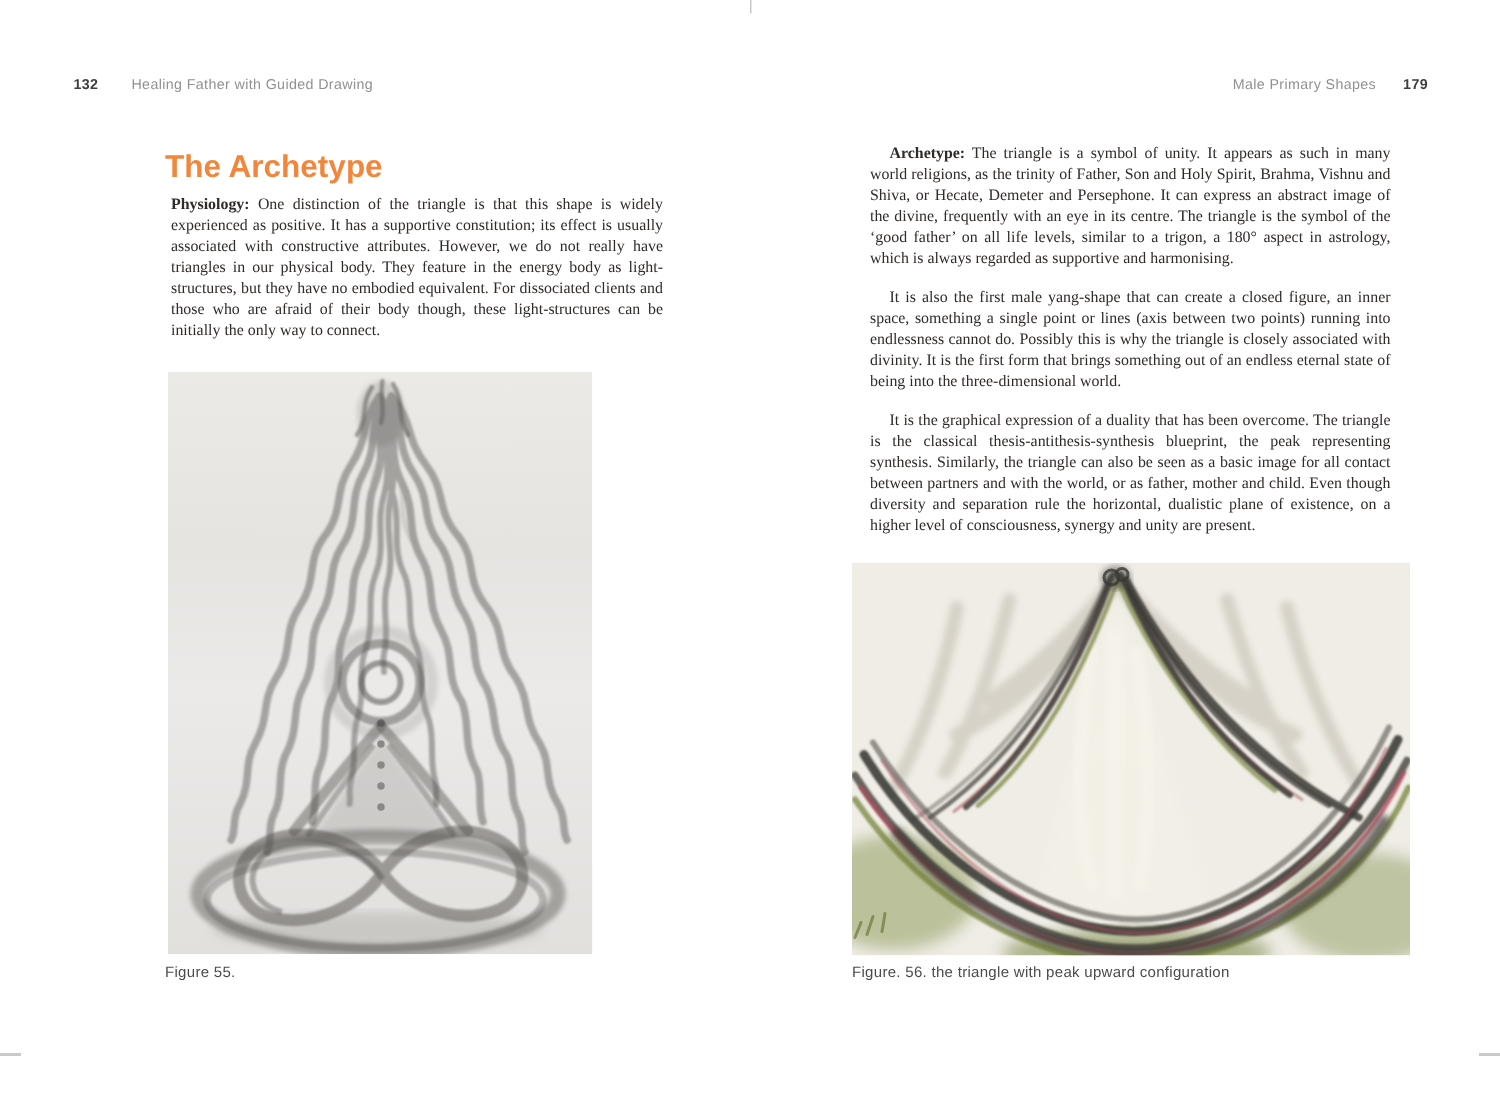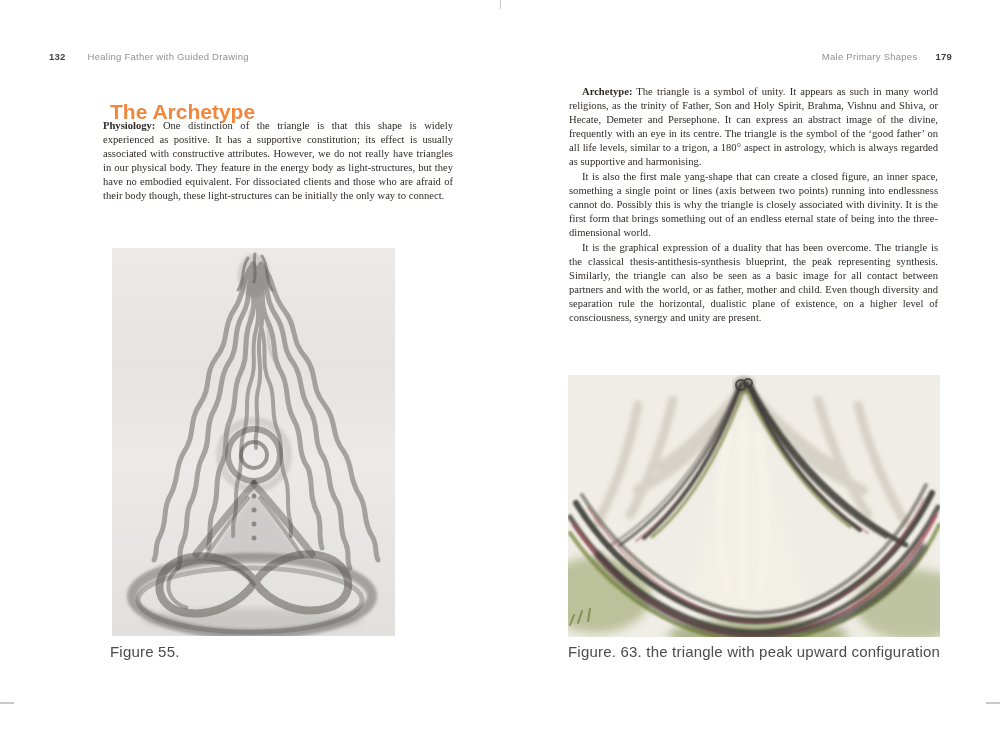--- a/index.html
+++ b/index.html
@@ -10,30 +10,30 @@
                 font-size:9.5px;letter-spacing:.25px;color:#919191;display:flex;align-items:baseline;}
   .running-head .pagenum{color:#3e3e3e;font-weight:bold;}
   #head-left{left:49px;gap:22px;}
   #head-right{right:48px;gap:18px;}
   
   #section-title{position:absolute;left:110px;top:86px;font-family:"Liberation Sans","DejaVu Sans",sans-serif;
                  font-size:21px;color:#f0873c;}
   .bodycol{position:absolute;font-size:10.6px;line-height:14px;text-align:justify;}
   #left-col{left:102px;top:118px;width:352px;}
   #right-col{left:568px;top:84px;width:371px;}
-  .bodycol p{margin:1px;}
+  .bodycol p{margin:12px;}
   .bodycol p.indent{text-indent:13px;}
   .lead{font-weight:bold;}
   
   .figure{position:absolute;overflow:hidden;}
   #figure-55{left:112px;top:248px;width:283px;height:388px;}
   #figure-56{left:568px;top:375px;width:372px;height:262px;}
   .figure svg{display:block;width:100%;height:100%;}
   .caption{position:absolute;font-family:"Liberation Sans","DejaVu Sans",sans-serif;
-           font-size:15px;letter-spacing:.2px;color:#4b4b4d;}
+           font-size:10px;letter-spacing:.2px;color:#4b4b4d;}
   #caption-55{left:110px;top:643px;}
   #caption-56{left:568px;top:643px;}
   
   .crop{position:absolute;background:#c9c9c9;}
   #crop-top-center{left:500px;top:0;width:1px;height:9px;}
   #crop-bottom-center{left:502px;top:713px;width:1px;height:12px;}
   #crop-bl-h{left:0;top:702px;width:14px;height:2px;}
   #crop-bl-v{left:25px;top:714px;width:1px;height:15px;}
   #crop-br-h{left:986px;top:702px;width:14px;height:2px;}
   #crop-br-v{left:974px;top:714px;width:1px;height:15px;}
@@ -203,21 +203,21 @@
       <circle cx="173" cy="10" r="5" fill="none" stroke="#3a3834" stroke-width="2" opacity="0.8"></circle>
       <circle cx="180" cy="8" r="4" fill="none" stroke="#3a3834" stroke-width="2" opacity="0.8"></circle>
 
       <g stroke="#5f6e2a" stroke-width="2" opacity="0.6" stroke-linecap="round">
         <path d="M14,236 L10,248"></path>
           <path d="M22,234 L20,246"></path>
           <path d="M6,240 L2,250"></path>
       </g>
     </svg>
   </div>
-  <div class="caption" id="caption-56">Figure. 63. the triangle with peak upward configuration</div>
+  <div class="caption" id="caption-56">Figure. 56. the triangle with peak upward configuration</div>
 
   <div class="crop" id="crop-top-center"></div>
   <div class="crop" id="crop-bottom-center"></div>
   <div class="crop" id="crop-bl-h"></div>
   <div class="crop" id="crop-bl-v"></div>
   <div class="crop" id="crop-br-h"></div>
   <div class="crop" id="crop-br-v"></div>
 
 </div>
 

